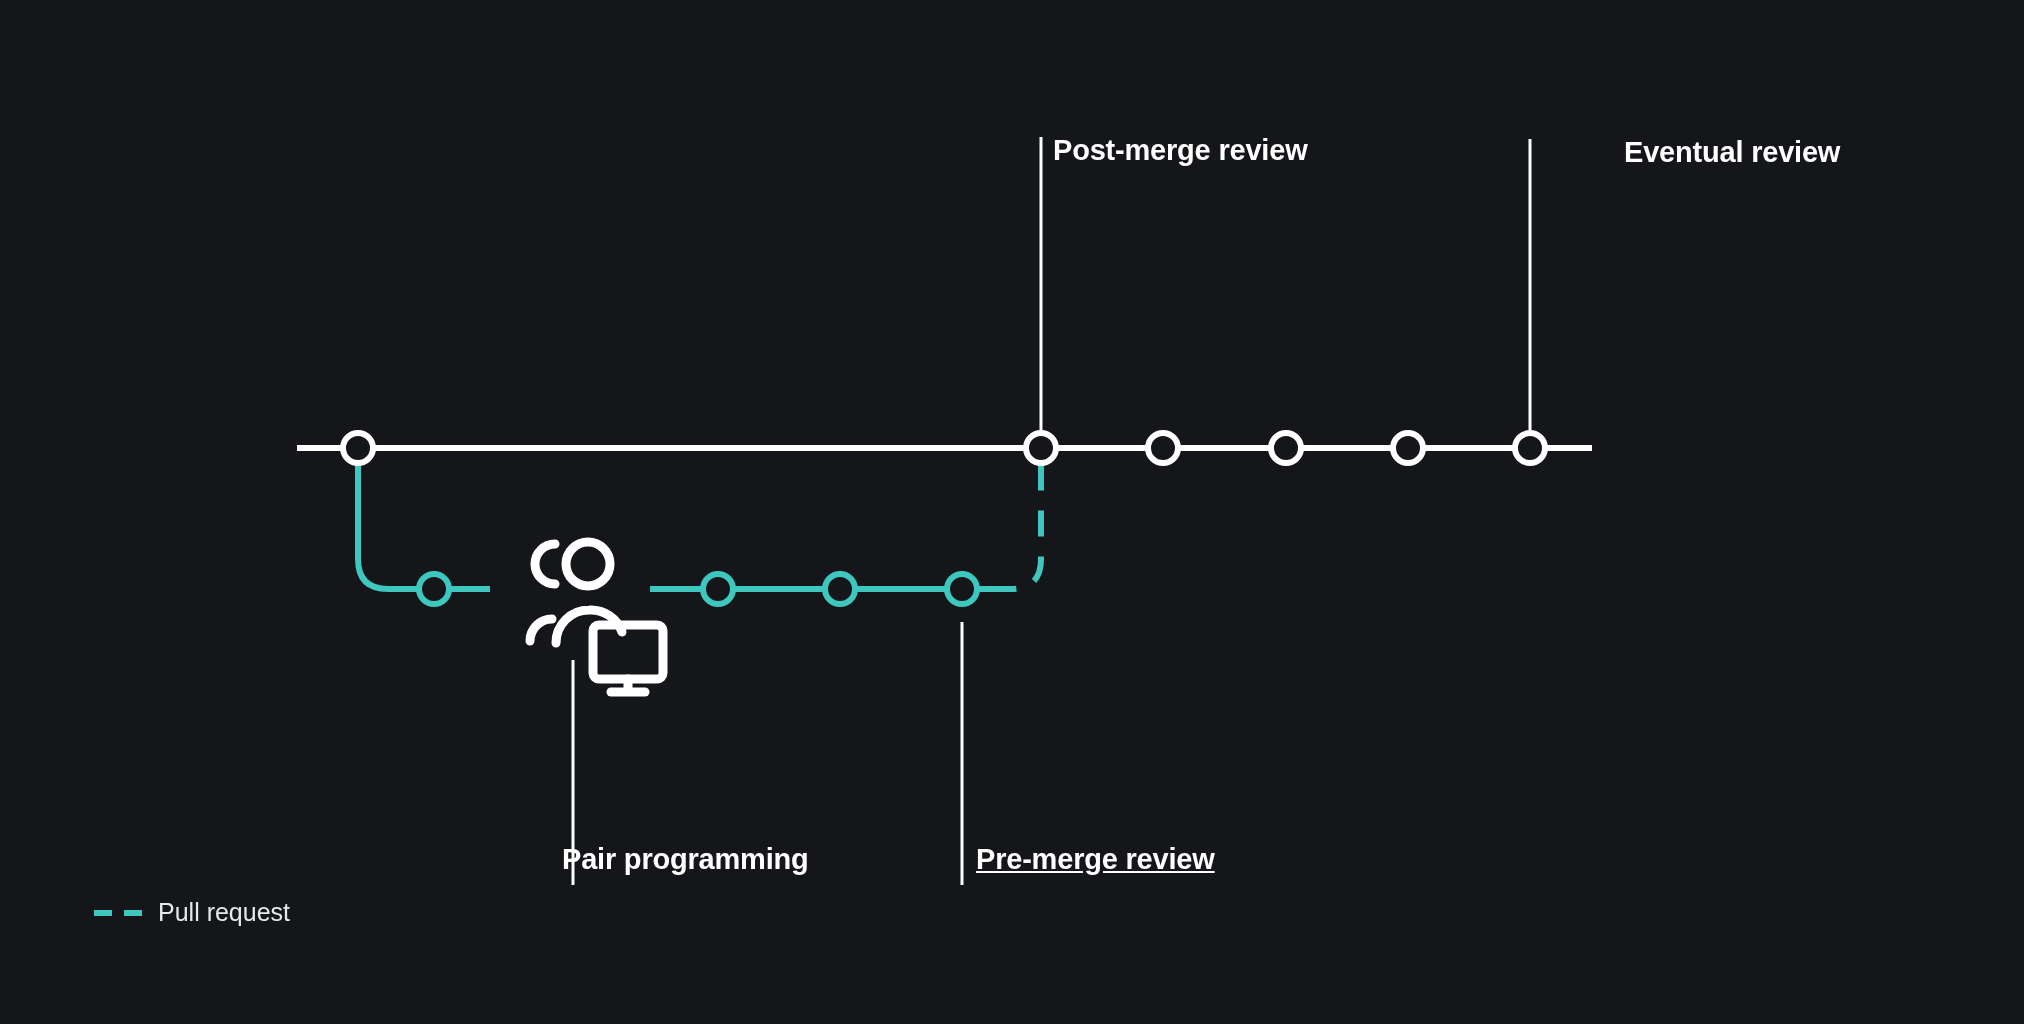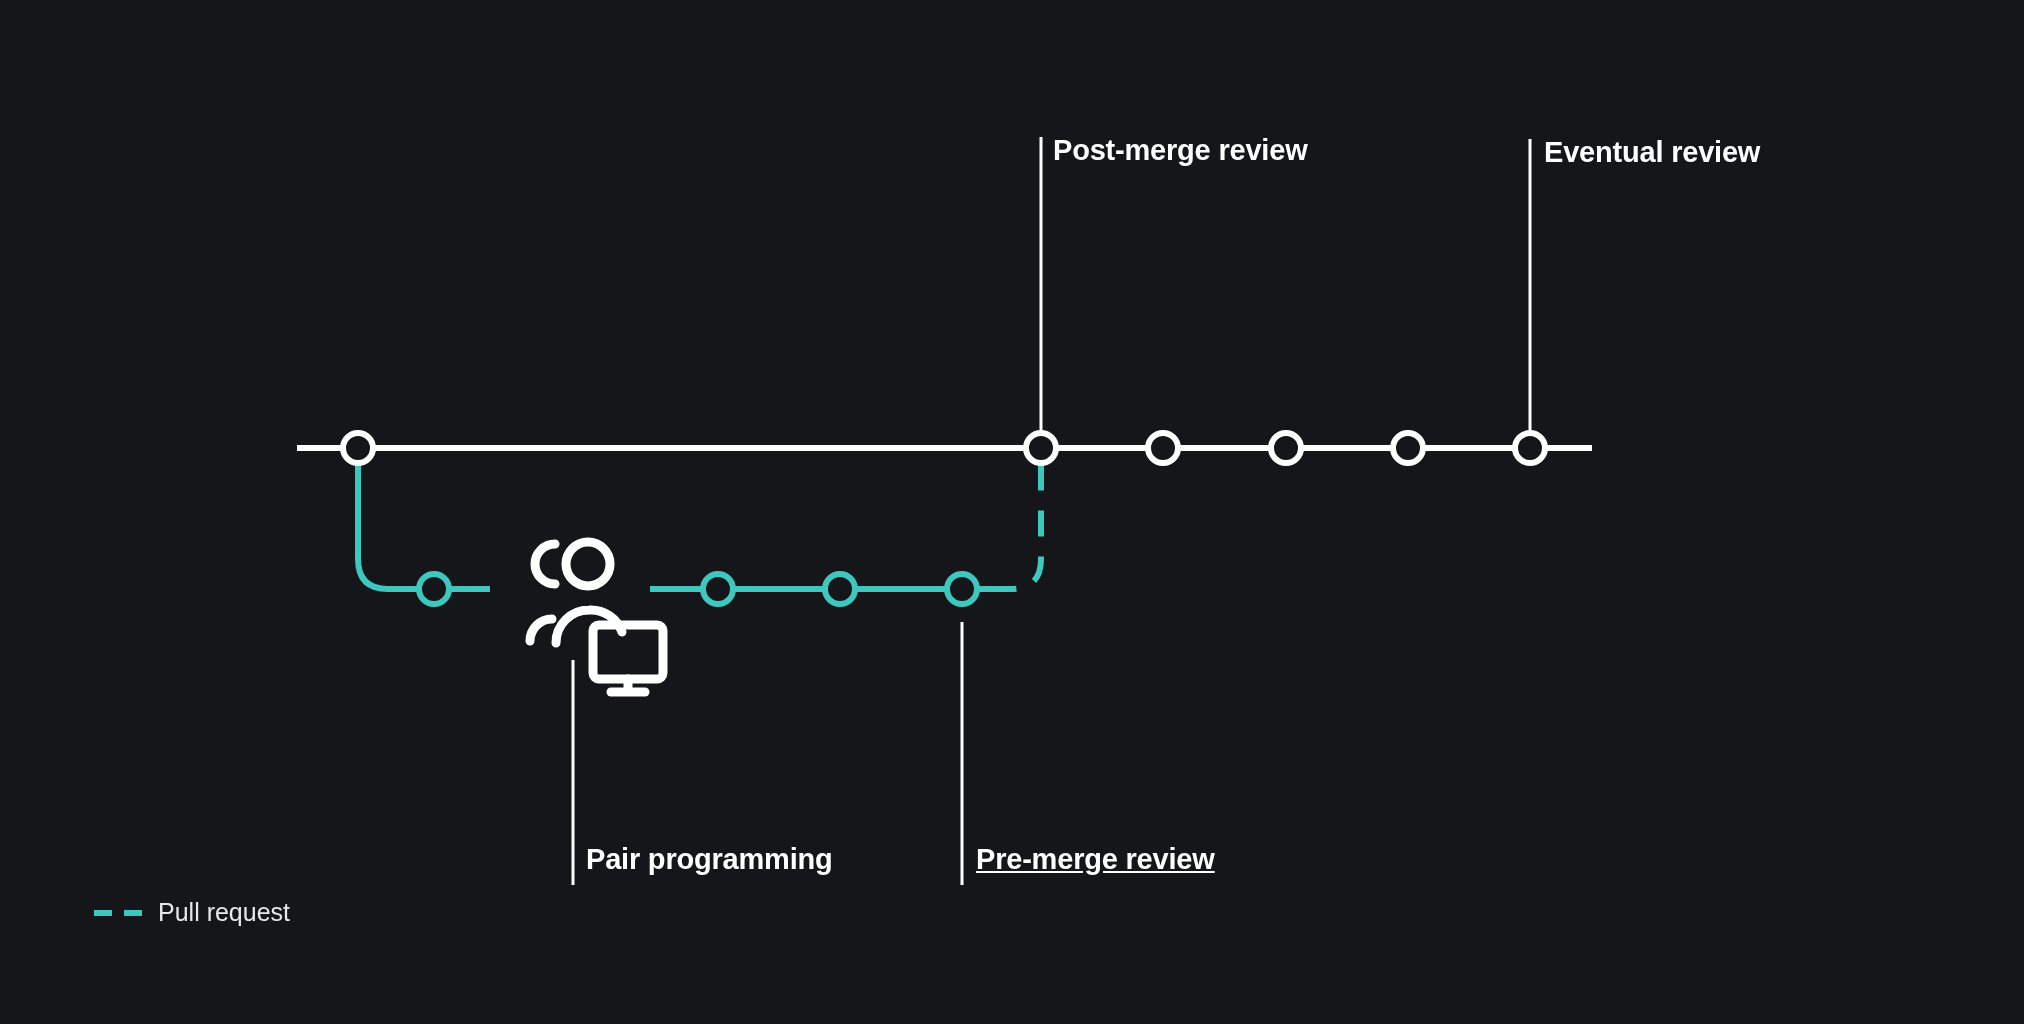--- a/index.html
+++ b/index.html
@@ -116,23 +116,23 @@
 
       <line x1="103" y1="146" x2="103" y2="158"></line>
 
       <line x1="86" y1="159" x2="120" y2="159"></line>
     </g>
 
   </svg>
 
   <div class="label" style="left:1053px; top:136px;">Post-merge review</div>
 
-  <div class="label" style="left:1544px; top:138px;">Eventual review</div>
+  <div class="label" style="left:1624px; top:138px;">Eventual review</div>
 
-  <div class="label" style="left:586px; top:845px;">Pair programming</div>
+  <div class="label" style="left:562px; top:845px;">Pair programming</div>
 
   <div class="label" style="left:976px; top:845px;text-decoration:underline;">Pre-merge review</div>
 
   <div class="legend">
     <svg class="legend-dashes" width="48" height="8" viewBox="0 0 48 8">
       <line x1="0" y1="4" x2="48" y2="4" stroke="#3DC7BE" stroke-width="6" stroke-dasharray="18 12" stroke-linecap="butt"></line>
     </svg>
     <span class="legend-label">Pull request</span>
   </div>
 

